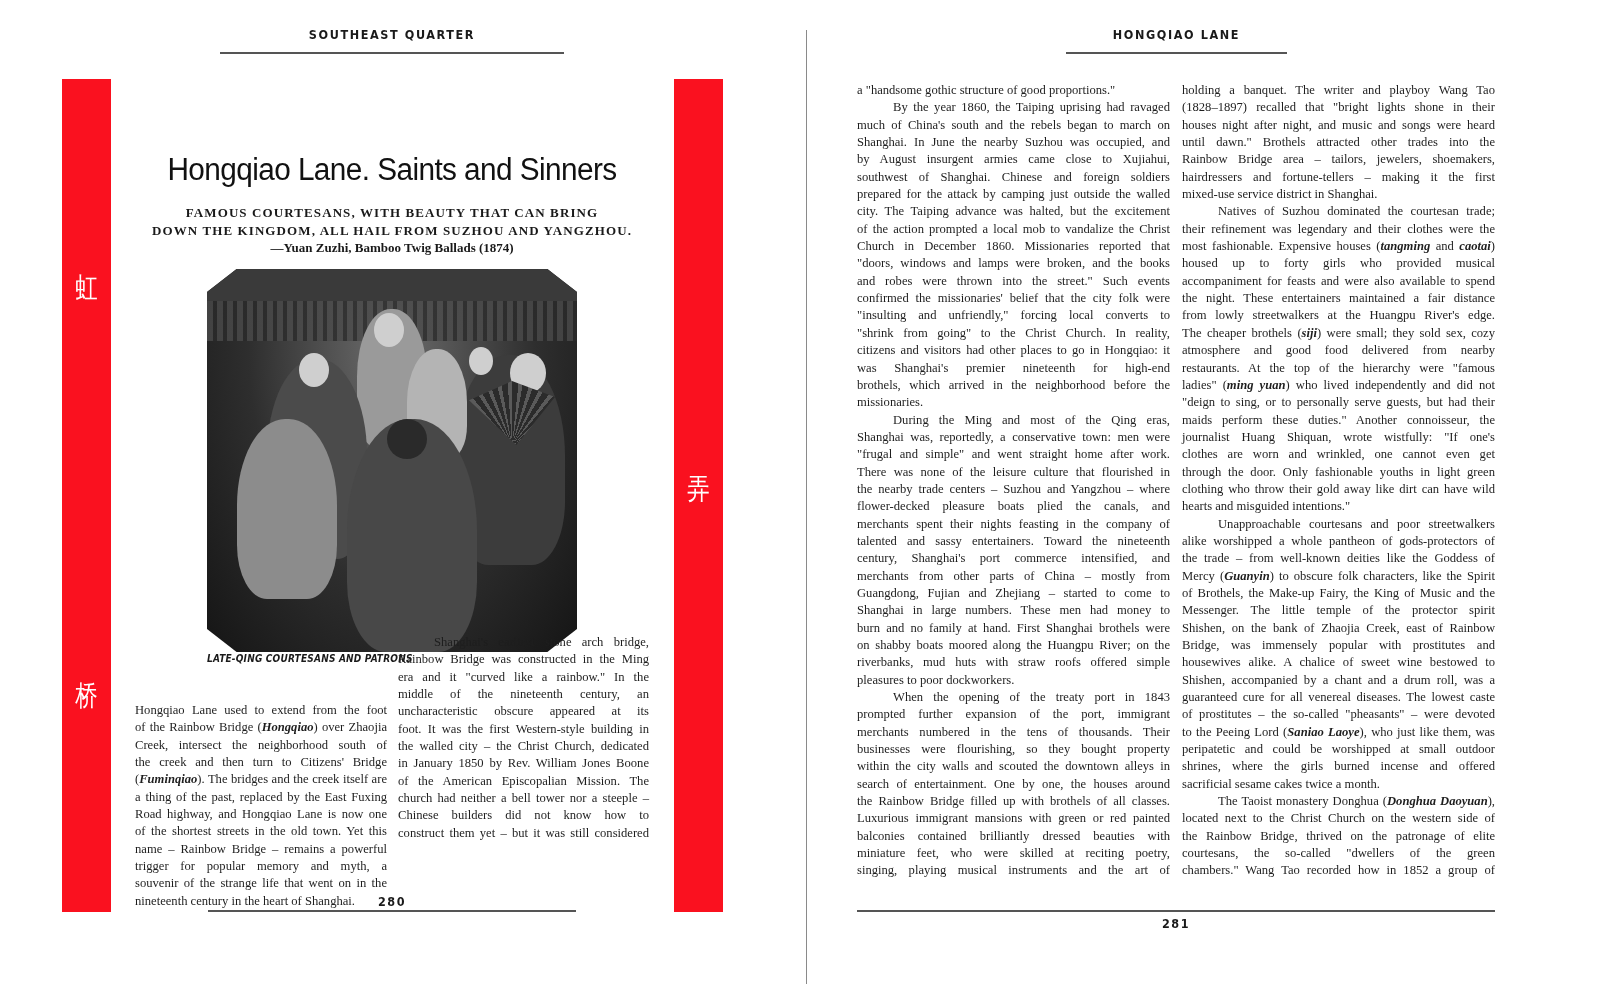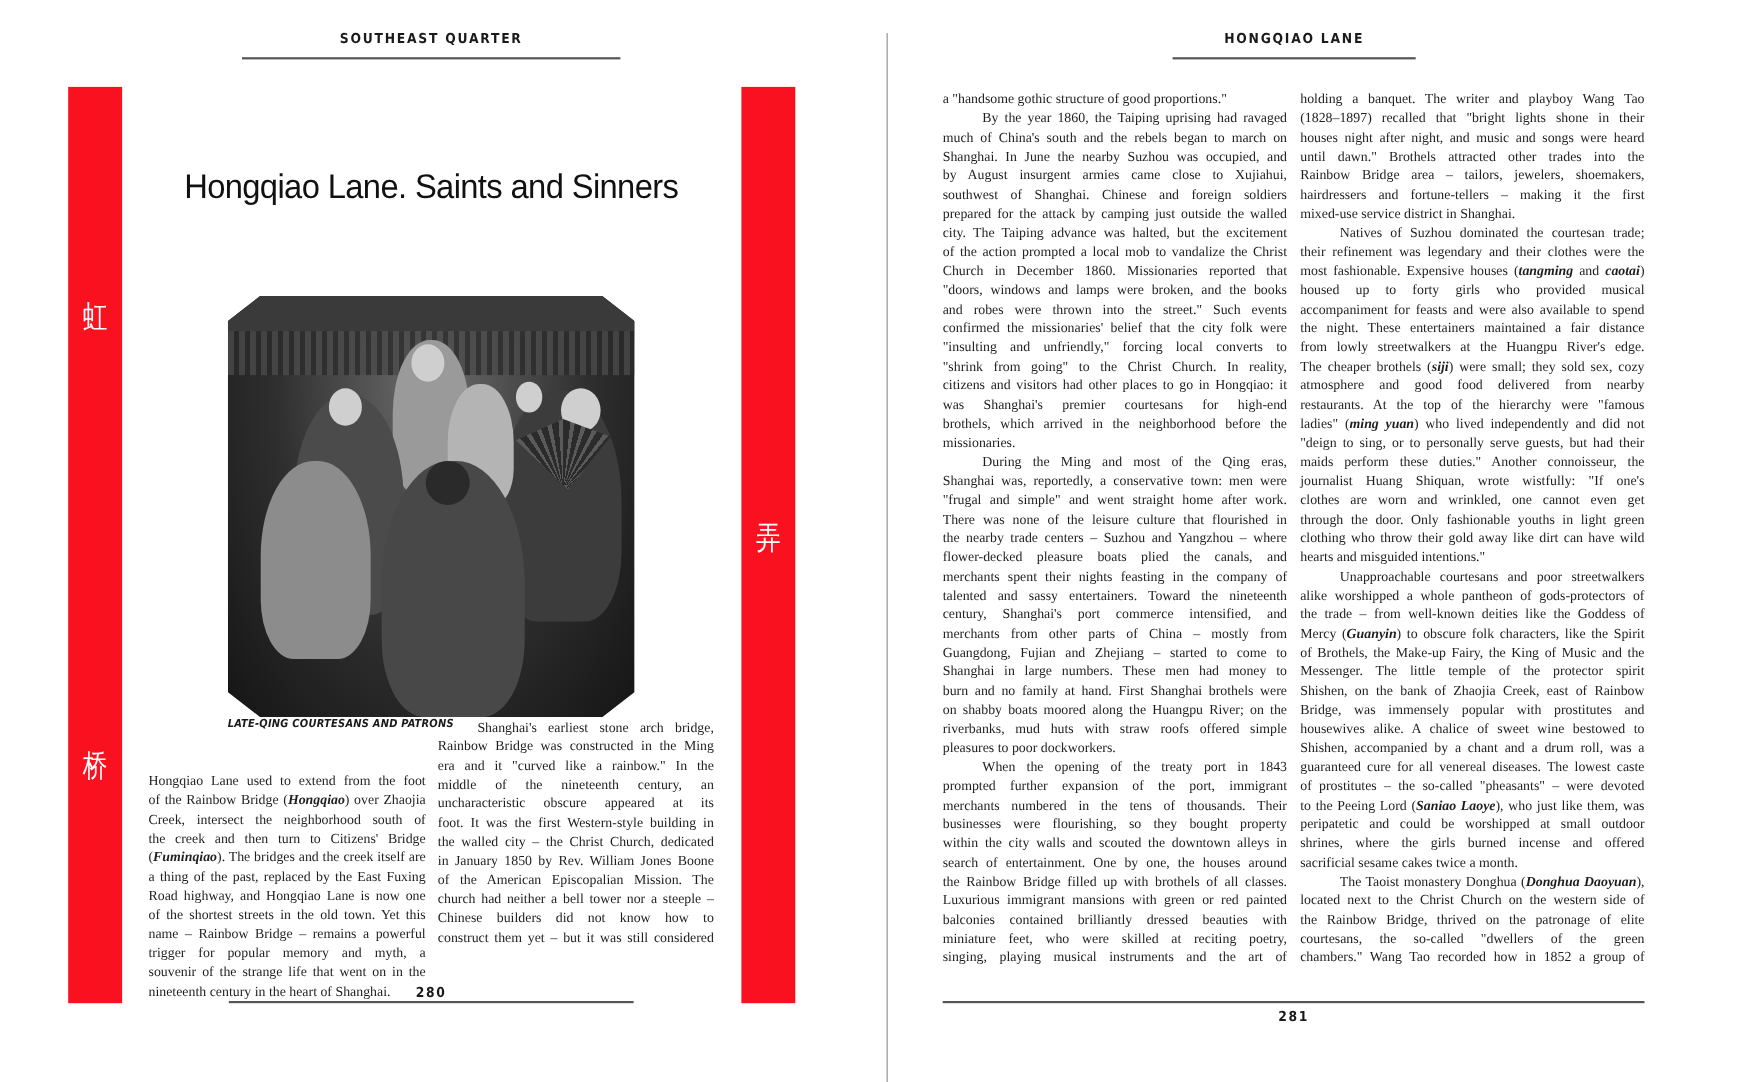--- a/index.html
+++ b/index.html
@@ -80,20 +80,25 @@
   <div class="redbar" style="left:62px;">
     <div class="glyph" style="top:195px;">虹</div>
     <div class="glyph" style="top:603px;">桥</div>
   </div>
   <div class="redbar" style="left:674px;">
     <div class="glyph" style="top:396px;">弄</div>
   </div>
 
   <h1 class="title">Hongqiao Lane. Saints and Sinners</h1>
 
+  <div class="epigraph">
+    <div>FAMOUS COURTESANS, WITH BEAUTY THAT CAN BRING</div>
+    <div>DOWN THE KINGDOM, ALL HAIL FROM SUZHOU AND YANGZHOU.</div>
+    <div class="attrib">—Yuan Zuzhi, Bamboo Twig Ballads (1874)</div>
+  </div>
 
   <div class="photo">
     <div class="band1"></div>
     <div class="band2"></div>
     <div class="fig" style="left:150px; top:40px; width:70px; height:140px; background:#9a9a9a;"></div>
     <div class="face" style="left:167px; top:44px; width:30px; height:34px;"></div>
     <div class="fig" style="left:60px; top:90px; width:100px; height:200px; background:#4b4b4b;"></div>
     <div class="face" style="left:92px; top:84px; width:30px; height:34px;"></div>
     <div class="fig" style="left:248px; top:86px; width:110px; height:210px; background:#3c3c3c;"></div>
     <div class="face" style="left:303px; top:84px; width:36px; height:40px;"></div>
@@ -113,21 +118,21 @@
       <span class="ln">the creek and then turn to Citizens' Bridge</span>
       <span class="ln">(<i>Fuminqiao</i>). The bridges and the creek itself are</span>
       <span class="ln">a thing of the past, replaced by the East Fuxing</span>
       <span class="ln">Road highway, and Hongqiao Lane is now one</span>
       <span class="ln">of the shortest streets in the old town. Yet this</span>
       <span class="ln">name – Rainbow Bridge – remains a powerful</span>
       <span class="ln">trigger for popular memory and myth, a</span>
       <span class="ln">souvenir of the strange life that went on in the</span>
       <span class="ln last">nineteenth century in the heart of Shanghai.</span>
     </div>
-  <div class="col" id="lp-col2" style="left:398px; top:653px; width:251px;">
+  <div class="col" id="lp-col2" style="left:398px; top:634px; width:251px;">
       <span class="ln indent">Shanghai's earliest stone arch bridge,</span>
       <span class="ln">Rainbow Bridge was constructed in the Ming</span>
       <span class="ln">era and it "curved like a rainbow." In the</span>
       <span class="ln">middle of the nineteenth century, an</span>
       <span class="ln">uncharacteristic obscure appeared at its</span>
       <span class="ln">foot. It was the first Western-style building in</span>
       <span class="ln">the walled city – the Christ Church, dedicated</span>
       <span class="ln">in January 1850 by Rev. William Jones Boone</span>
       <span class="ln">of the American Episcopalian Mission. The</span>
       <span class="ln">church had neither a bell tower nor a steeple –</span>
@@ -155,21 +160,21 @@
       <span class="ln">prepared for the attack by camping just outside the walled</span>
       <span class="ln">city. The Taiping advance was halted, but the excitement</span>
       <span class="ln">of the action prompted a local mob to vandalize the Christ</span>
       <span class="ln">Church in December 1860. Missionaries reported that</span>
       <span class="ln">"doors, windows and lamps were broken, and the books</span>
       <span class="ln">and robes were thrown into the street." Such events</span>
       <span class="ln">confirmed the missionaries' belief that the city folk were</span>
       <span class="ln">"insulting and unfriendly," forcing local converts to</span>
       <span class="ln">"shrink from going" to the Christ Church. In reality,</span>
       <span class="ln">citizens and visitors had other places to go in Hongqiao: it</span>
-      <span class="ln">was Shanghai's premier courtesans for high-end</span>
+      <span class="ln">was Shanghai's premier nineteenth for high-end</span>
       <span class="ln">brothels, which arrived in the neighborhood before the</span>
       <span class="ln last">missionaries.</span>
       <span class="ln indent">During the Ming and most of the Qing eras,</span>
       <span class="ln">Shanghai was, reportedly, a conservative town: men were</span>
       <span class="ln">"frugal and simple" and went straight home after work.</span>
       <span class="ln">There was none of the leisure culture that flourished in</span>
       <span class="ln">the nearby trade centers – Suzhou and Yangzhou – where</span>
       <span class="ln">flower-decked pleasure boats plied the canals, and</span>
       <span class="ln">merchants spent their nights feasting in the company of</span>
       <span class="ln">talented and sassy entertainers. Toward the nineteenth</span>

